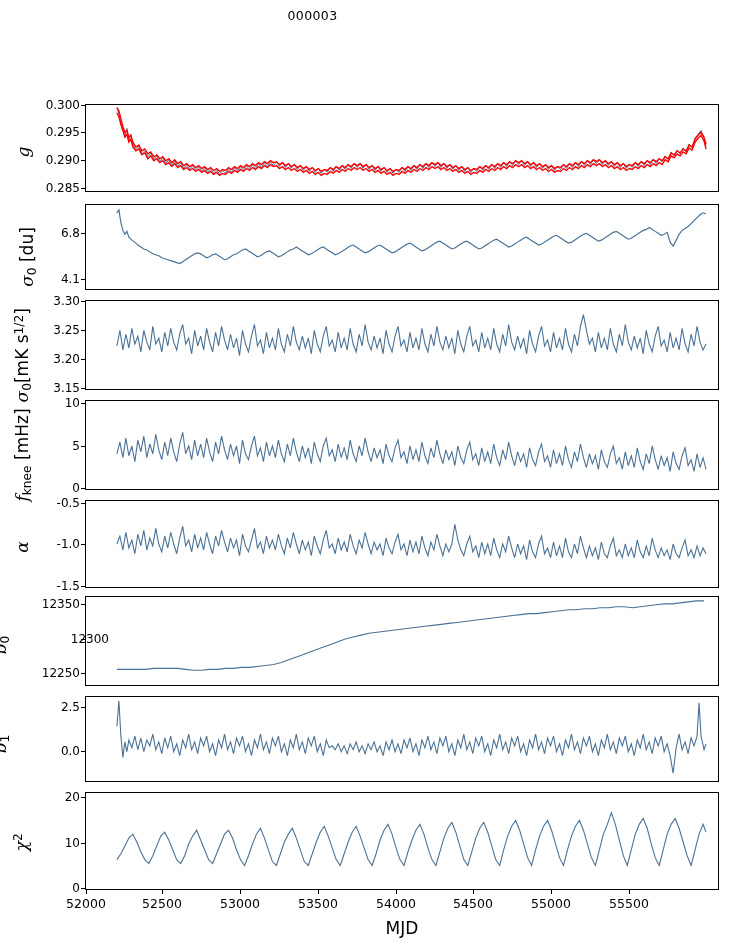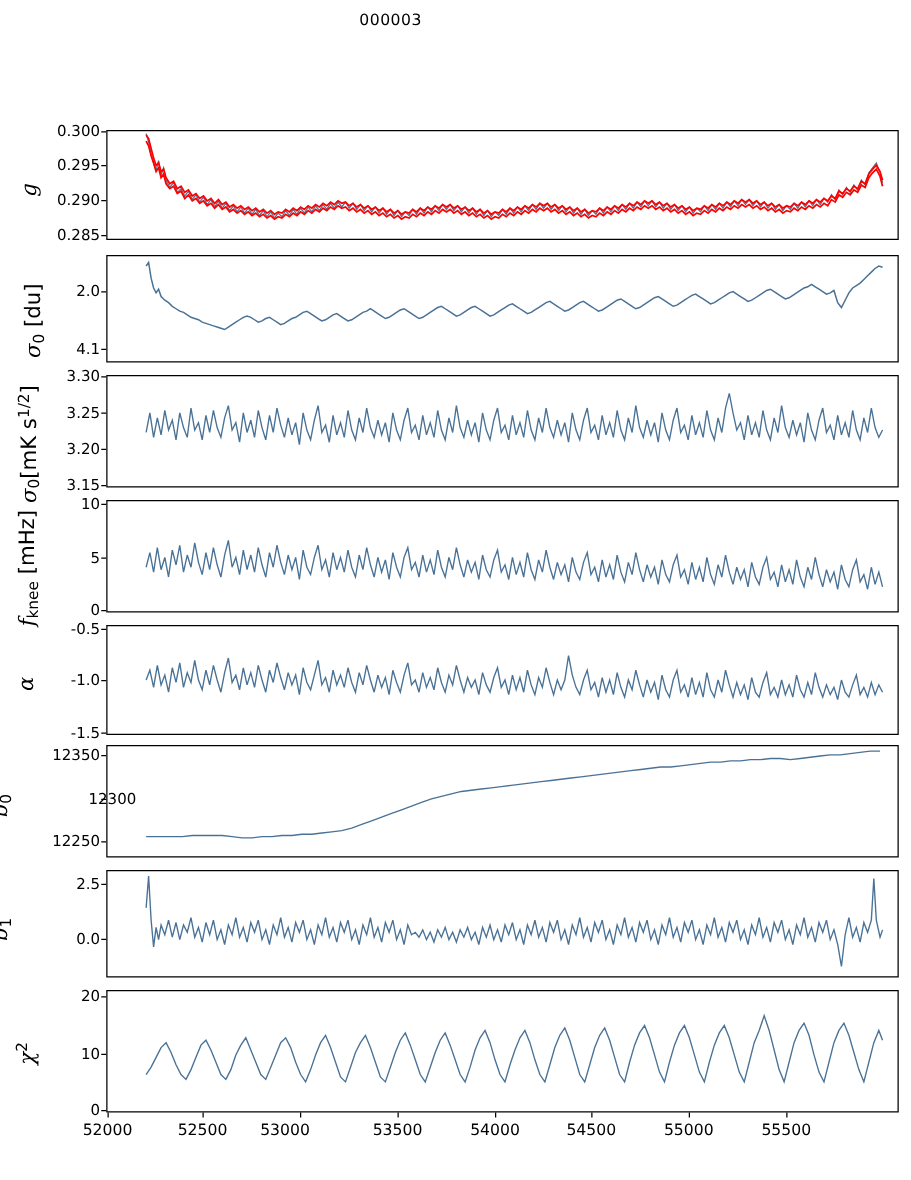--- a/index.html
+++ b/index.html
@@ -116,21 +116,21 @@
   <div class="tickmark" style="left:81px; top:160px; width:4px; height:1px;"></div>
   <div class="tickmark" style="left:81px; top:132px; width:4px; height:1px;"></div>
   <div class="tickmark" style="left:81px; top:105px; width:4px; height:1px;"></div>
 
   <div class="panel" style="top:204px;height:86px;">
     <svg viewBox="0 0 634 86" preserveAspectRatio="none">
       <polyline fill="none" stroke="#4a7296" stroke-width="1.2" points="31,8 33,5 35,18 37,26 39,30 41,27 43,33 46,36 49,38 52,41 55,43 58,45 61,46 64,48 67,50 70,51 73,52 76,54 79,55 82,56 85,57 88,58 91,59 94,60 97,58 100,56 103,54 106,52 109,50 112,49 115,50 118,52 121,54 124,53 127,51 130,50 133,52 136,54 139,56 142,55 145,53 148,51 151,50 154,48 157,46 160,45 163,47 166,49 169,51 172,53 175,52 178,50 181,48 184,47 187,49 190,51 193,53 196,52 199,50 202,48 205,46 208,45 211,43 214,45 217,47 220,49 223,51 226,50 229,48 232,46 235,44 238,43 241,45 244,47 247,49 250,51 253,50 256,48 259,46 262,44 265,42 268,41 271,43 274,45 277,47 280,49 283,48 286,46 289,44 292,42 295,41 298,43 301,45 304,47 307,49 310,48 313,46 316,44 319,42 322,40 325,39 328,41 331,43 334,45 337,47 340,46 343,44 346,42 349,40 352,38 355,37 358,39 361,41 364,43 367,45 370,44 373,42 376,40 379,38 382,37 385,39 388,41 391,43 394,45 397,44 400,42 403,40 406,38 409,36 412,35 415,37 418,39 421,41 424,43 427,42 430,40 433,38 436,36 439,34 442,33 445,35 448,37 451,39 454,41 457,40 460,38 463,36 466,34 469,32 472,31 475,33 478,35 481,37 484,39 487,38 490,36 493,34 496,32 499,30 502,29 505,31 508,33 511,35 514,37 517,36 520,34 523,32 526,30 529,28 532,27 535,29 538,31 541,33 544,35 547,34 550,32 553,30 556,28 559,26 562,25 565,23 568,25 571,27 574,29 577,31 580,30 583,28 586,38 589,42 592,36 595,30 598,26 601,24 604,22 607,19 610,16 613,13 616,10 619,8 622,9"></polyline>
     </svg>
   </div>
   <div class="ytick" style="left:28px; top:279px; width:52px;">4.1</div>
-  <div class="ytick" style="left:28px; top:233px; width:52px;">2.0</div>
+  <div class="ytick" style="left:28px; top:233px; width:52px;">6.8</div>
   <div class="tickmark" style="left:81px; top:279px; width:4px; height:1px;"></div>
   <div class="tickmark" style="left:81px; top:233px; width:4px; height:1px;"></div>
   <div class="ylabel rot" style="left:-2px; top:246px;">
     <span class="ital">σ</span><span class="sub">0</span> [du]
   </div>
 
   <div class="panel" style="top:300px;height:90px;">
     <svg viewBox="0 0 634 90" preserveAspectRatio="none">
       <polyline fill="none" stroke="#4a7296" stroke-width="1.1" points="31,46 34,30 37,50 40,34 43,48 46,28 49,44 52,36 55,52 58,30 61,42 64,50 67,26 70,44 73,38 76,52 79,32 82,46 85,28 88,42 91,50 94,34 97,24 100,44 103,38 106,54 109,30 112,46 115,36 118,50 121,28 124,42 127,52 130,32 133,46 136,26 139,40 142,50 145,34 148,48 151,38 154,56 157,30 160,44 163,52 166,36 169,24 172,46 175,40 178,54 181,32 184,48 187,38 190,50 193,28 196,44 199,52 202,34 205,46 208,26 211,42 214,50 217,36 220,48 223,38 226,54 229,30 232,44 235,52 238,36 241,26 244,46 247,40 250,52 253,32 256,48 259,38 262,50 265,28 268,44 271,52 274,34 277,46 280,24 283,42 286,50 289,36 292,48 295,38 298,54 301,30 304,44 307,52 310,36 313,26 316,46 319,40 322,52 325,32 328,48 331,38 334,50 337,28 340,44 343,52 346,34 349,46 352,26 355,42 358,50 361,36 364,48 367,38 370,54 373,30 376,44 379,52 382,36 385,26 388,46 391,40 394,52 397,32 400,48 403,38 406,50 409,28 412,44 415,52 418,34 421,46 424,24 427,42 430,50 433,36 436,48 439,38 442,54 445,30 448,44 451,52 454,36 457,26 460,46 463,40 466,52 469,32 472,48 475,38 478,50 481,28 484,44 487,52 490,34 493,46 496,26 499,14 502,30 505,44 508,38 511,52 514,32 517,48 520,38 523,50 526,28 529,44 532,52 535,34 538,46 541,24 544,42 547,50 550,36 553,48 556,38 559,54 562,30 565,44 568,52 571,36 574,26 577,46 580,40 583,52 586,32 589,48 592,38 595,50 598,28 601,44 604,52 607,34 610,46 613,26 616,42 619,50 622,44"></polyline>
     </svg>
@@ -222,21 +222,22 @@
   <div class="tickmark" style="left:162px; top:890px; width:1px; height:4px;"></div>
   <div class="tickmark" style="left:240px; top:890px; width:1px; height:4px;"></div>
   <div class="tickmark" style="left:318px; top:890px; width:1px; height:4px;"></div>
   <div class="tickmark" style="left:396px; top:890px; width:1px; height:4px;"></div>
   <div class="tickmark" style="left:473px; top:890px; width:1px; height:4px;"></div>
   <div class="tickmark" style="left:551px; top:890px; width:1px; height:4px;"></div>
   <div class="tickmark" style="left:629px; top:890px; width:1px; height:4px;"></div>
 
   <div class="xtick" style="left:86px;  top:896px;">52000</div>
   <div class="xtick" style="left:162px; top:896px;">52500</div>
-  <div class="xtick" style="left:228px; top:896px;">53000</div>
+  <div class="xtick" style="left:240px; top:896px;">53000</div>
   <div class="xtick" style="left:318px; top:896px;">53500</div>
   <div class="xtick" style="left:396px; top:896px;">54000</div>
   <div class="xtick" style="left:473px; top:896px;">54500</div>
   <div class="xtick" style="left:551px; top:896px;">55000</div>
   <div class="xtick" style="left:629px; top:896px;">55500</div>
 
+  <div class="xlabel" style="top:918px;">MJD</div>
 
 </div>
 
 </body></html>

